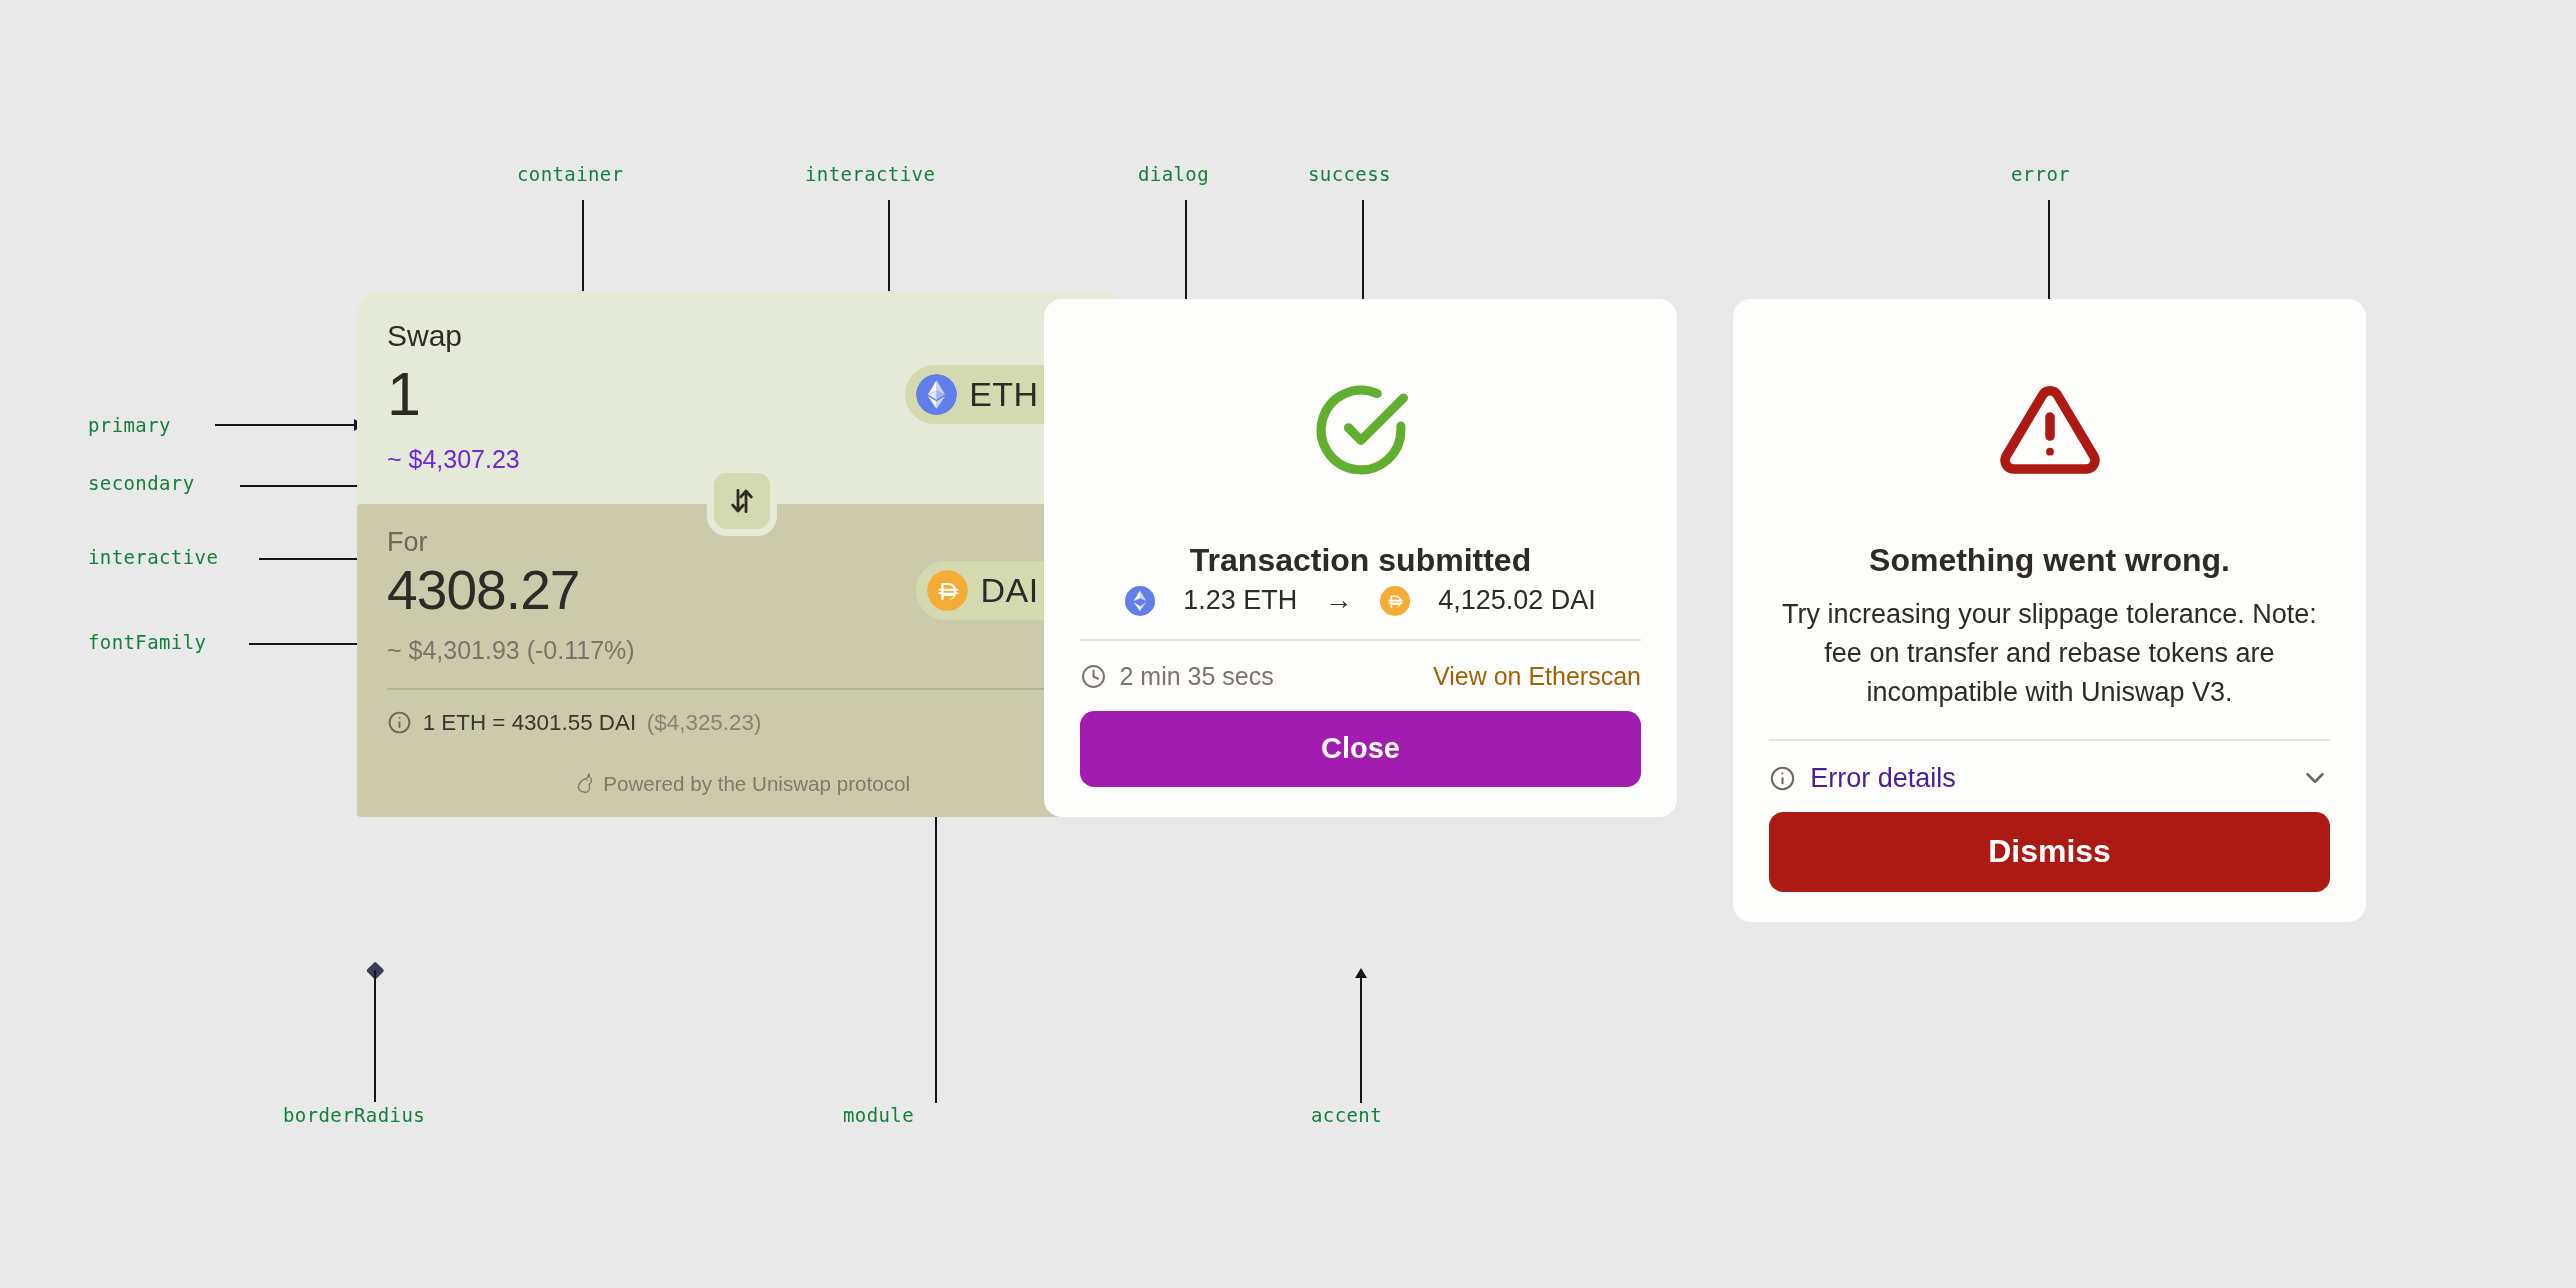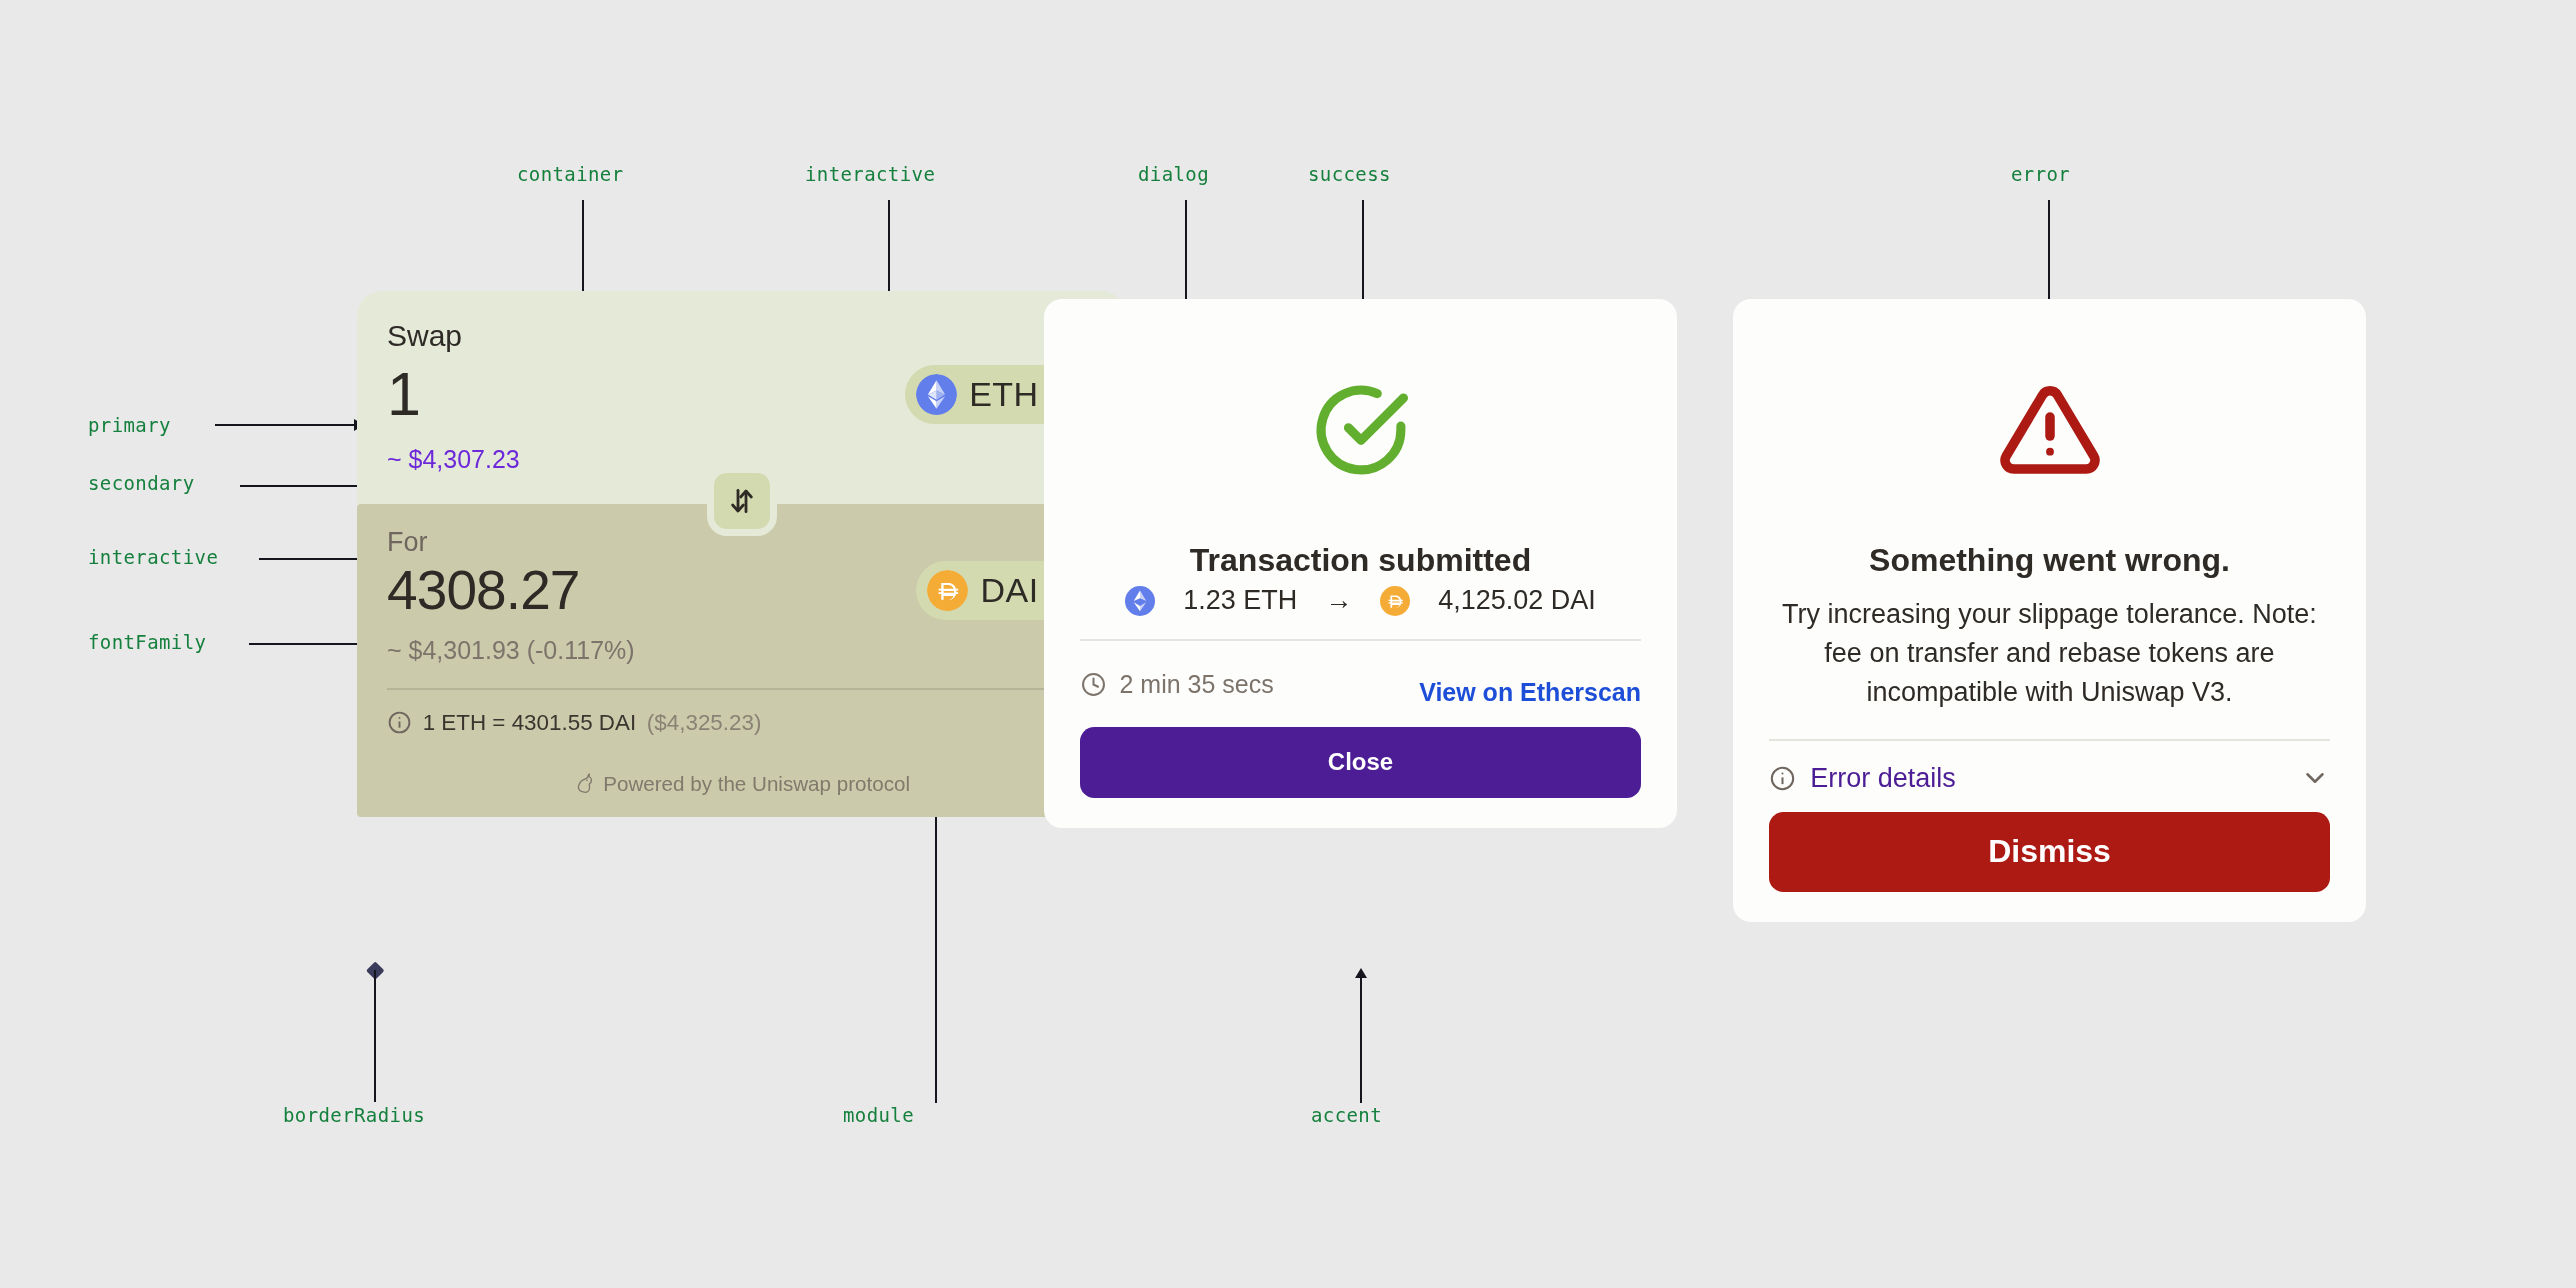--- a/index.html
+++ b/index.html
@@ -141,38 +141,38 @@
   .swap-summary{
     display:flex;align-items:center;gap:28px;
     font-size:27px;color:#2e2a26;margin-top:6px;
   }
   .dlg-divider{height:1.8px;background:#e6e4df;width:100%;margin:23px 0 0 0;}
   .meta-row{
     display:flex;align-items:center;justify-content:space-between;
     width:100%;padding:21.5px 0 19.7px 0;
   }
   .meta-left{display:flex;align-items:center;gap:12.5px;font-size:25px;color:#7c736b;}
-  .etherscan{font-size:25px;font-weight:700;color:#1d4ed8;text-decoration:none;cursor:pointer;margin-top:16px;}
+  .etherscan{font-size:25px;font-weight:400;color:#a16207;text-decoration:none;cursor:pointer;}
   .err-body{font-size:27px;color:#2e2a26;text-align:center;line-height:1.45;margin-top:16px;}
   .err-row{
     display:flex;align-items:center;justify-content:space-between;
     width:100%;padding:21.5px 0 18px 0;cursor:pointer;
   }
   .err-left{display:flex;align-items:center;gap:14.3px;font-size:27px;color:#4c1d95;}
   .btn-danger{
     display:block;width:100%;
     background:#ac1a13;color:#fff;border:none;border-radius:14.3px;
     font-family:"Liberation Sans", sans-serif;
     font-size:32px;font-weight:700;padding:21.5px 0;cursor:pointer;
   }
   .btn-close{
     display:block;width:100%;
-    background:#4c1d95;color:#fff;border:none;border-radius:14.3px;
+    background:#a21caf;color:#fff;border:none;border-radius:14.3px;
     font-family:"Liberation Sans", sans-serif;
-    font-size:24px;font-weight:700;padding:21.5px 0;cursor:pointer;
+    font-size:29px;font-weight:700;padding:21.5px 0;cursor:pointer;
   }
 </style>
 </head>
 <body>
 
 <div class="stage">
 
   <div class="anno-label" style="left:517px;top:163px;">container</div>
   <div class="anno-line anno-v" style="left:582px;top:200px;height:150px;"></div>
   <div class="arrow-down" style="left:577px;top:349px;"></div>

